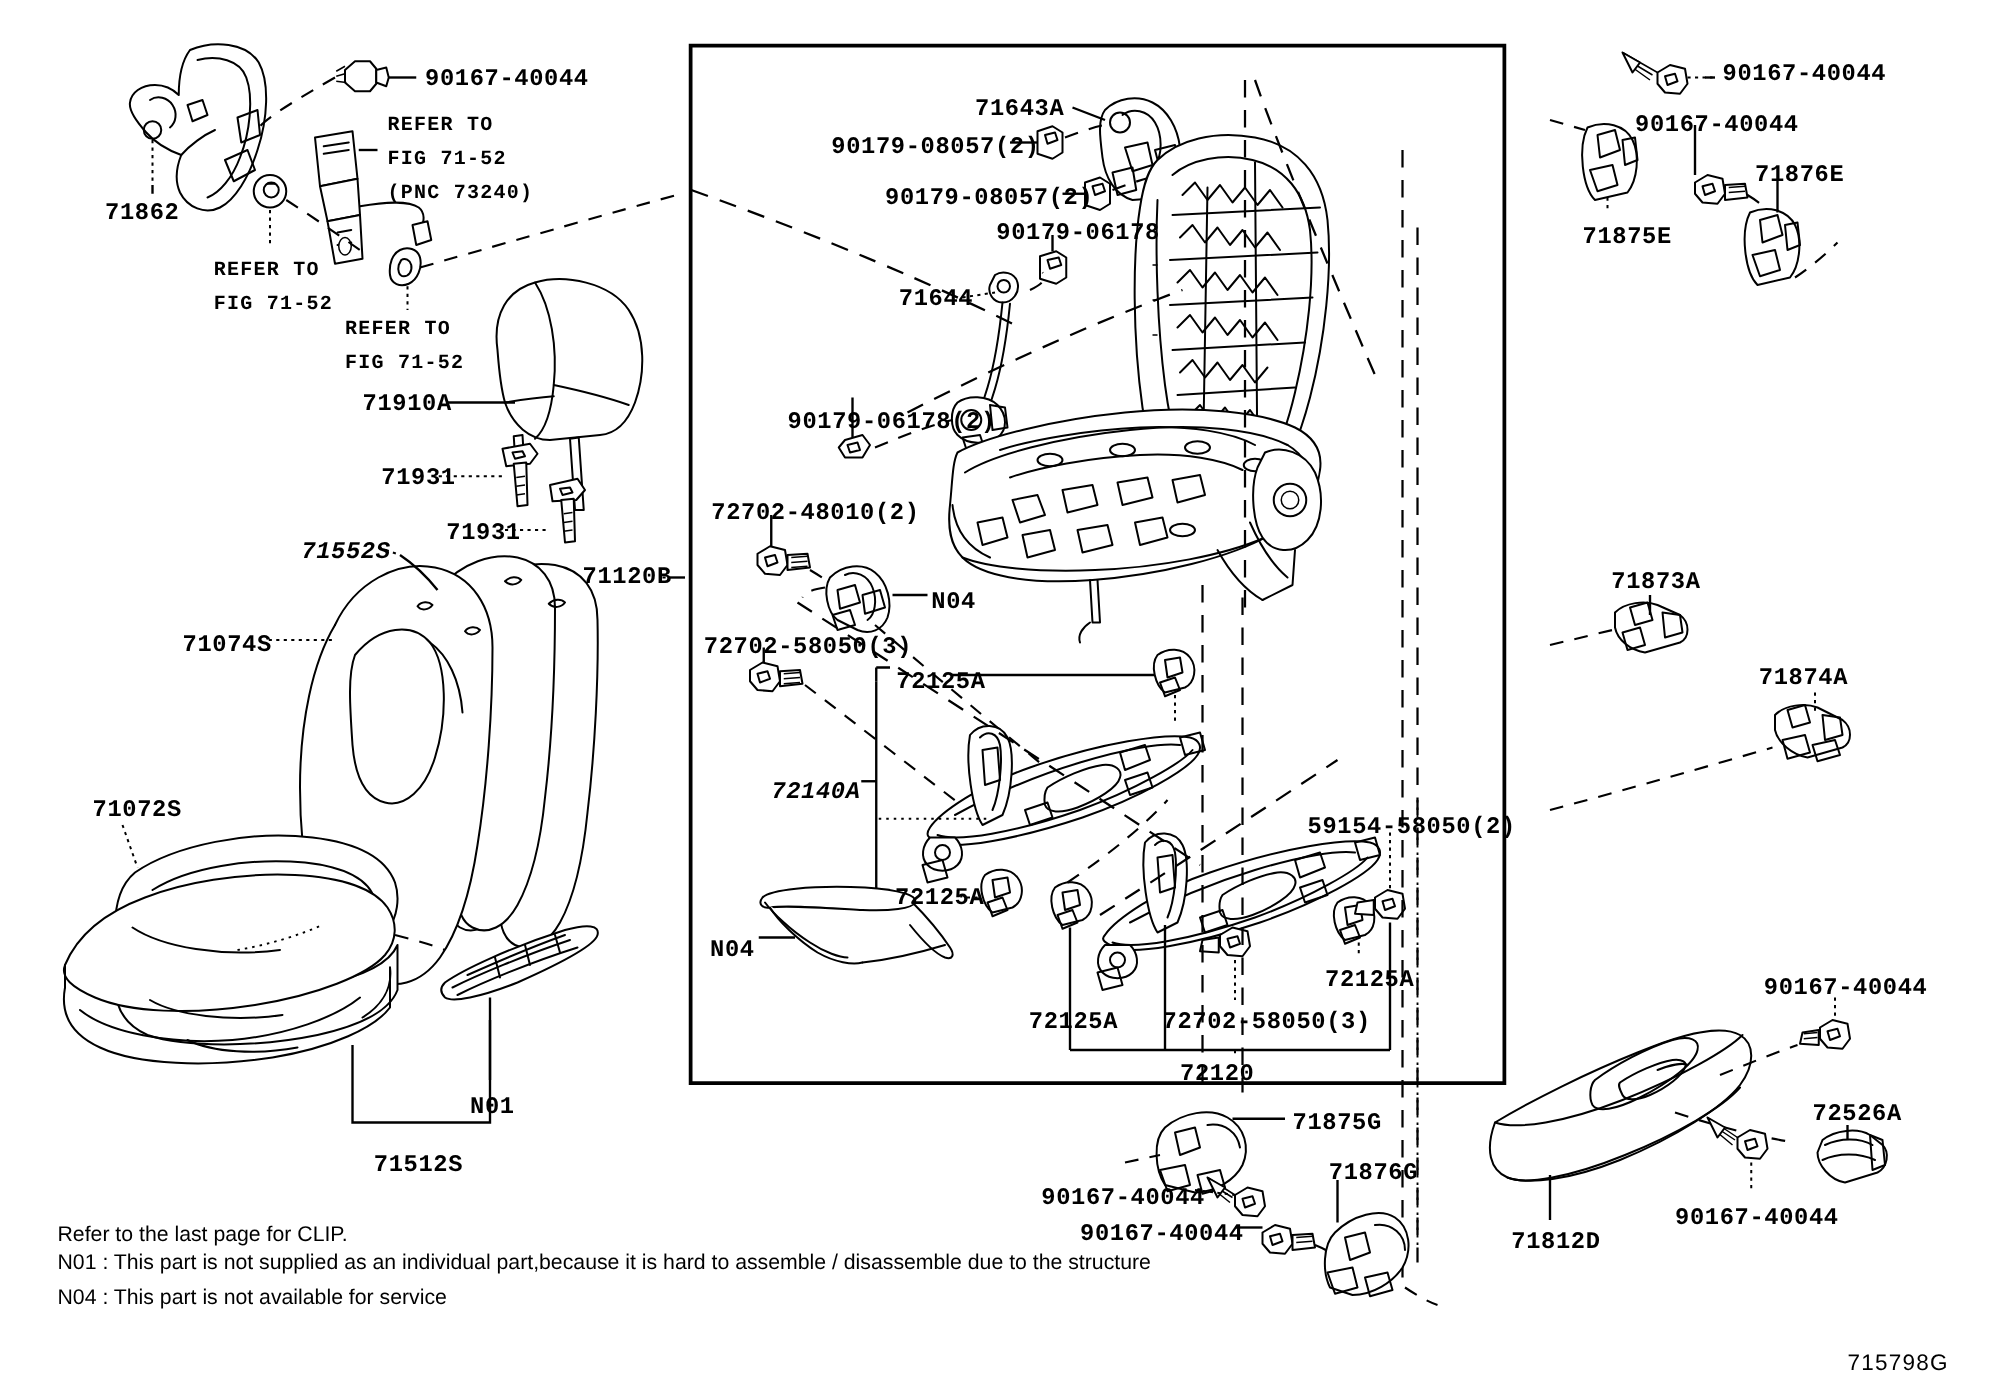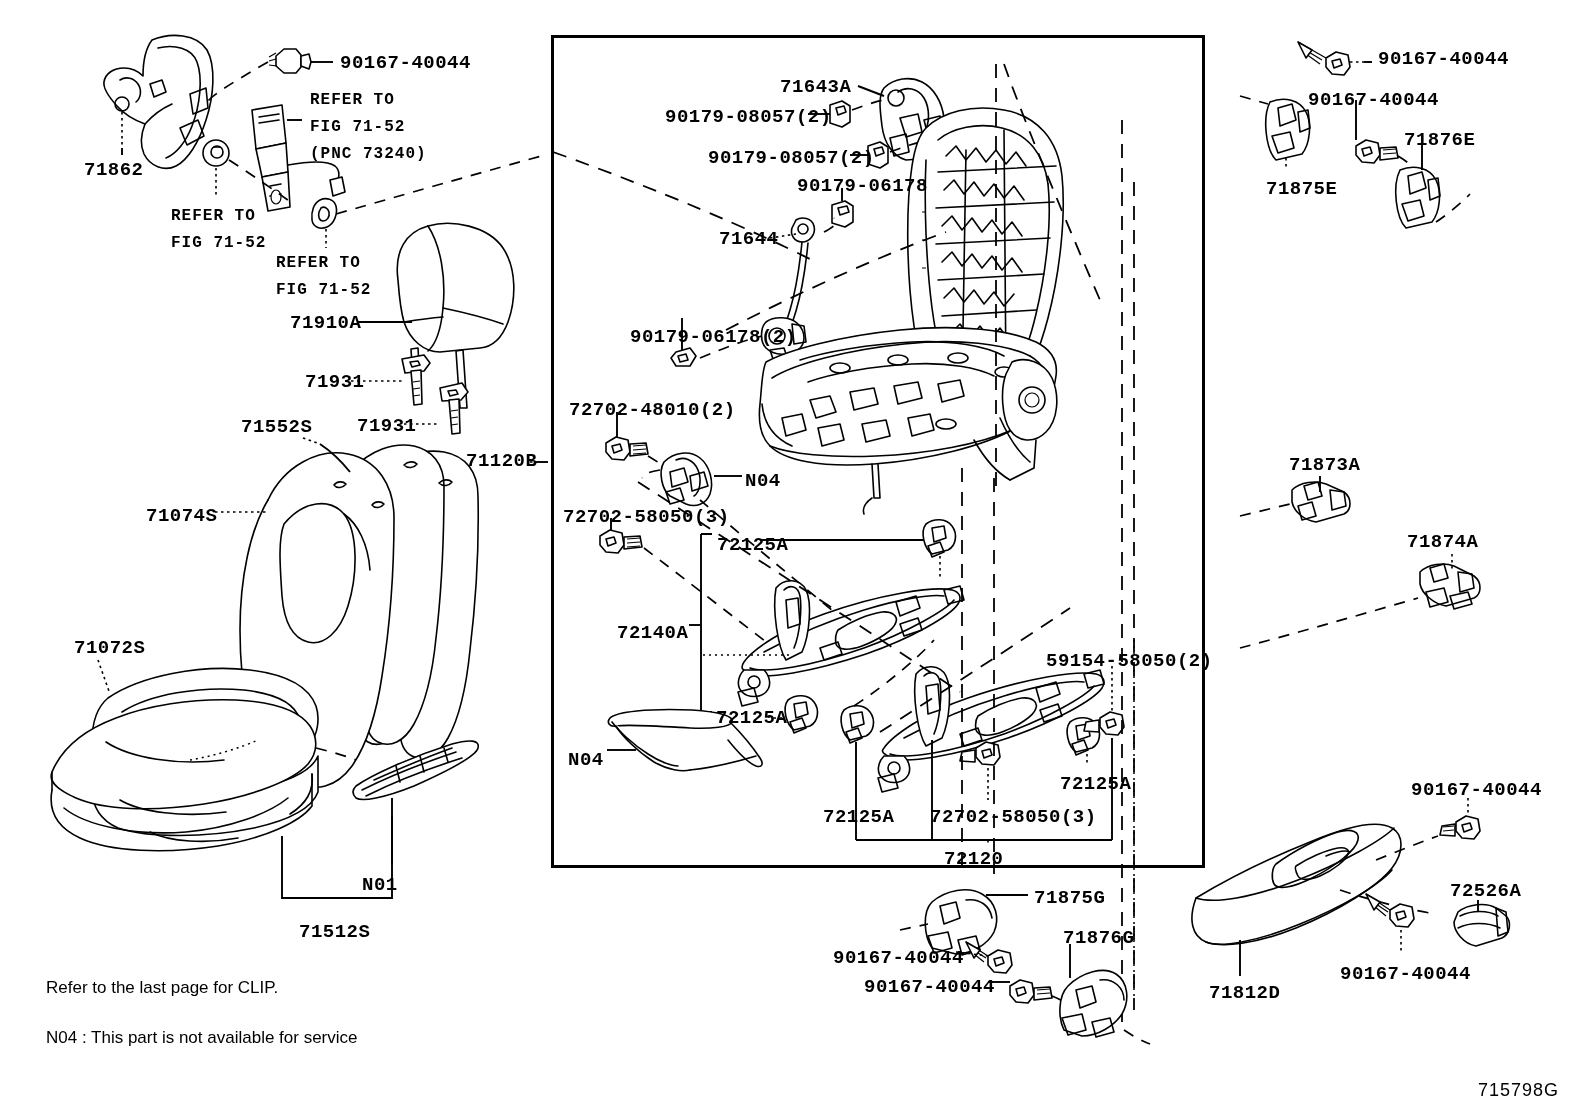--- a/index.html
+++ b/index.html
@@ -624,37 +624,37 @@
       <div class="lbl refer" style="left: 310px; top: 117px;">FIG 71-52</div>
       <div class="lbl refer" style="left: 310px; top: 144px;">(PNC 73240)</div>
       <div class="lbl" style="left: 84px; top: 159px;">71862</div>
       <div class="lbl refer" style="left: 171px; top: 206px;">REFER TO</div>
       <div class="lbl refer" style="left: 171px; top: 233px;">FIG 71-52</div>
       <div class="lbl refer" style="left: 276px; top: 253px;">REFER TO</div>
       <div class="lbl refer" style="left: 276px; top: 280px;">FIG 71-52</div>
       <div class="lbl" style="left: 290px; top: 312px;">71910A</div>
       <div class="lbl" style="left: 305px; top: 371px;">71931</div>
       <div class="lbl" style="left: 357px; top: 415px;">71931</div>
-      <div class="lbl" style="left: 241px; top: 416px;">71552S</div>
+      <div class="lbl" style="left: 241px; top: 430px; font-style: italic;">71552S</div>
       <div class="lbl" style="left: 466px; top: 450px;">71120B</div>
       <div class="lbl" style="left: 146px; top: 505px;">71074S</div>
       <div class="lbl" style="left: 74px; top: 637px;">71072S</div>
-      <div class="lbl" style="left: 362px; top: 874px;">N01</div>
+      <div class="lbl" style="left: 376px; top: 874px;">N01</div>
       <div class="lbl" style="left: 299px; top: 921px;">71512S</div>
       <div class="lbl" style="left: 780px; top: 76px;">71643A</div>
       <div class="lbl" style="left: 665px; top: 106px;">90179-08057(2)</div>
       <div class="lbl" style="left: 708px; top: 147px;">90179-08057(2)</div>
       <div class="lbl" style="left: 797px; top: 175px;">90179-06178</div>
       <div class="lbl" style="left: 719px; top: 228px;">71644</div>
       <div class="lbl" style="left: 630px; top: 300px; margin-top: 26px;">90179-06178(2)</div>
       <div class="lbl" style="left: 569px; top: 399px;">72702-48010(2)</div>
       <div class="lbl" style="left: 745px; top: 470px;">N04</div>
       <div class="lbl" style="left: 563px; top: 506px;">72702-58050(3)</div>
       <div class="lbl" style="left: 717px; top: 534px;">72125A</div>
-      <div class="lbl" style="left: 617px; top: 622px;">72140A</div>
+      <div class="lbl" style="left: 617px; top: 622px; font-style: italic;">72140A</div>
       <div class="lbl" style="left: 716px; top: 707px;">72125A</div>
       <div class="lbl" style="left: 568px; top: 749px;">N04</div>
       <div class="lbl" style="left: 1046px; top: 650px;">59154-58050(2)</div>
       <div class="lbl" style="left: 1060px; top: 773px;">72125A</div>
       <div class="lbl" style="left: 823px; top: 806px;">72125A</div>
       <div class="lbl" style="left: 930px; top: 806px;">72702-58050(3)</div>
       <div class="lbl" style="left: 944px; top: 848px;">72120</div>
       <div class="lbl" style="left: 1378px; top: 48px;">90167-40044</div>
       <div class="lbl" style="left: 1308px; top: 89px;">90167-40044</div>
       <div class="lbl" style="left: 1404px; top: 129px;">71876E</div>
@@ -665,17 +665,18 @@
       <div class="lbl" style="left: 1450px; top: 880px;">72526A</div>
       <div class="lbl" style="left: 1209px; top: 982px;">71812D</div>
       <div class="lbl" style="left: 1340px; top: 963px;">90167-40044</div>
       <div class="lbl" style="left: 1034px; top: 887px;">71875G</div>
       <div class="lbl" style="left: 1047px; top: 927px; margin-left: 16px;">71876G</div>
       <div class="lbl" style="left: 833px; top: 947px;">90167-40044</div>
       <div class="lbl" style="left: 864px; top: 976px;">90167-40044</div>
     </div>
 
   <div class="note" style="left:46px;top:978px;">Refer to the last page for CLIP.</div>
+  <div class="note" style="left:46px;top:1000px;">N01 : This part is not supplied as an individual part,because it is hard to assemble / disassemble due to the structure</div>
   <div class="note" style="left:46px;top:1028px;">N04 : This part is not available for service</div>
 
   <div class="pagecode" style="left:1478px;top:1060px;">715798G</div>
 
 </div>
 
 </body></html>

